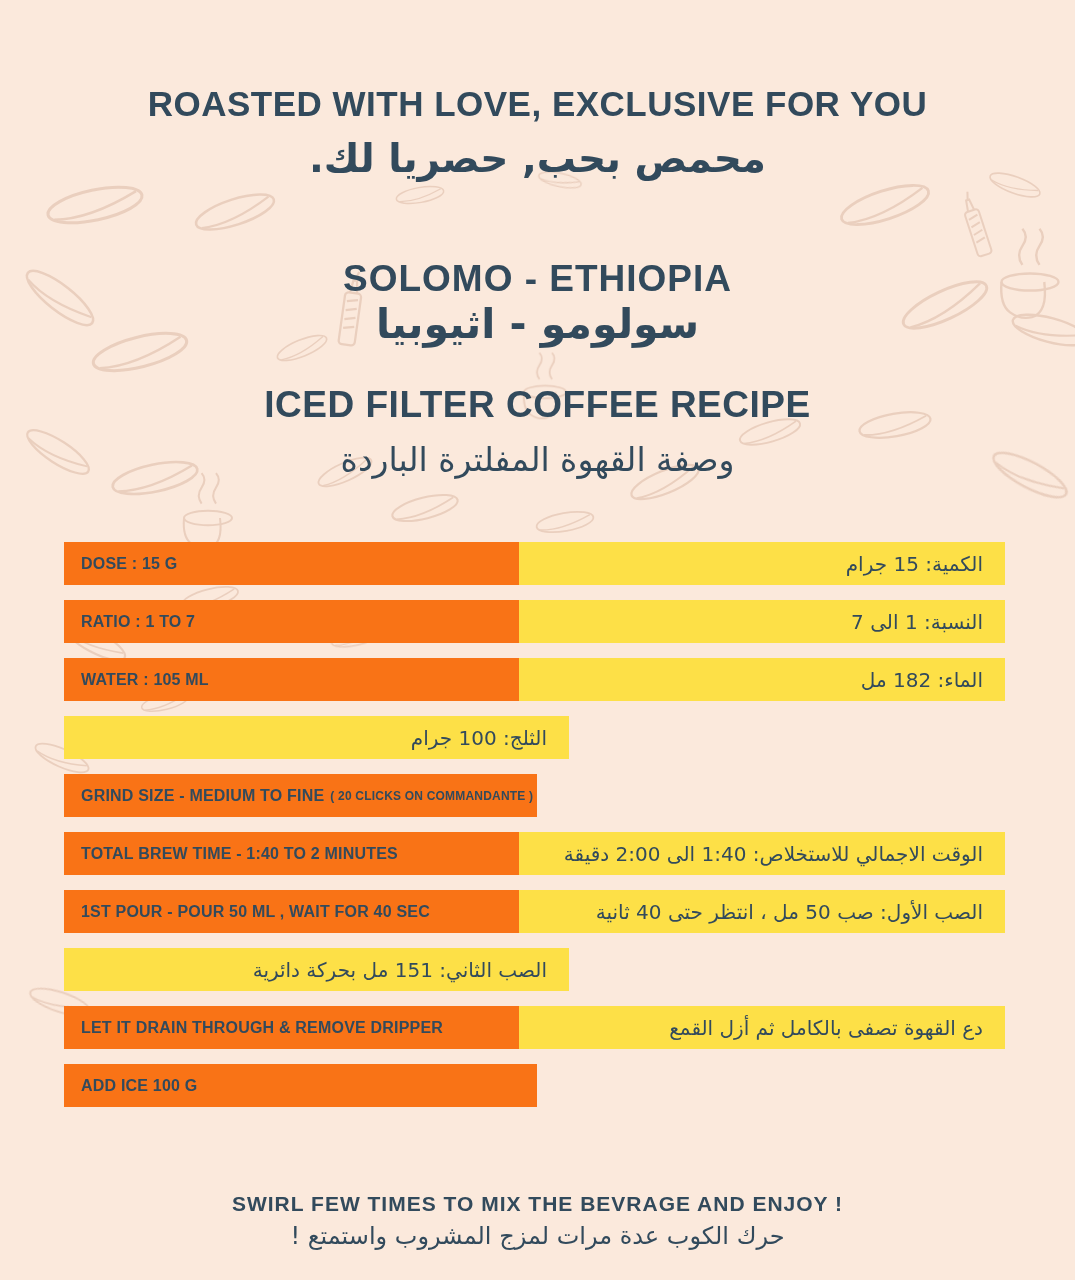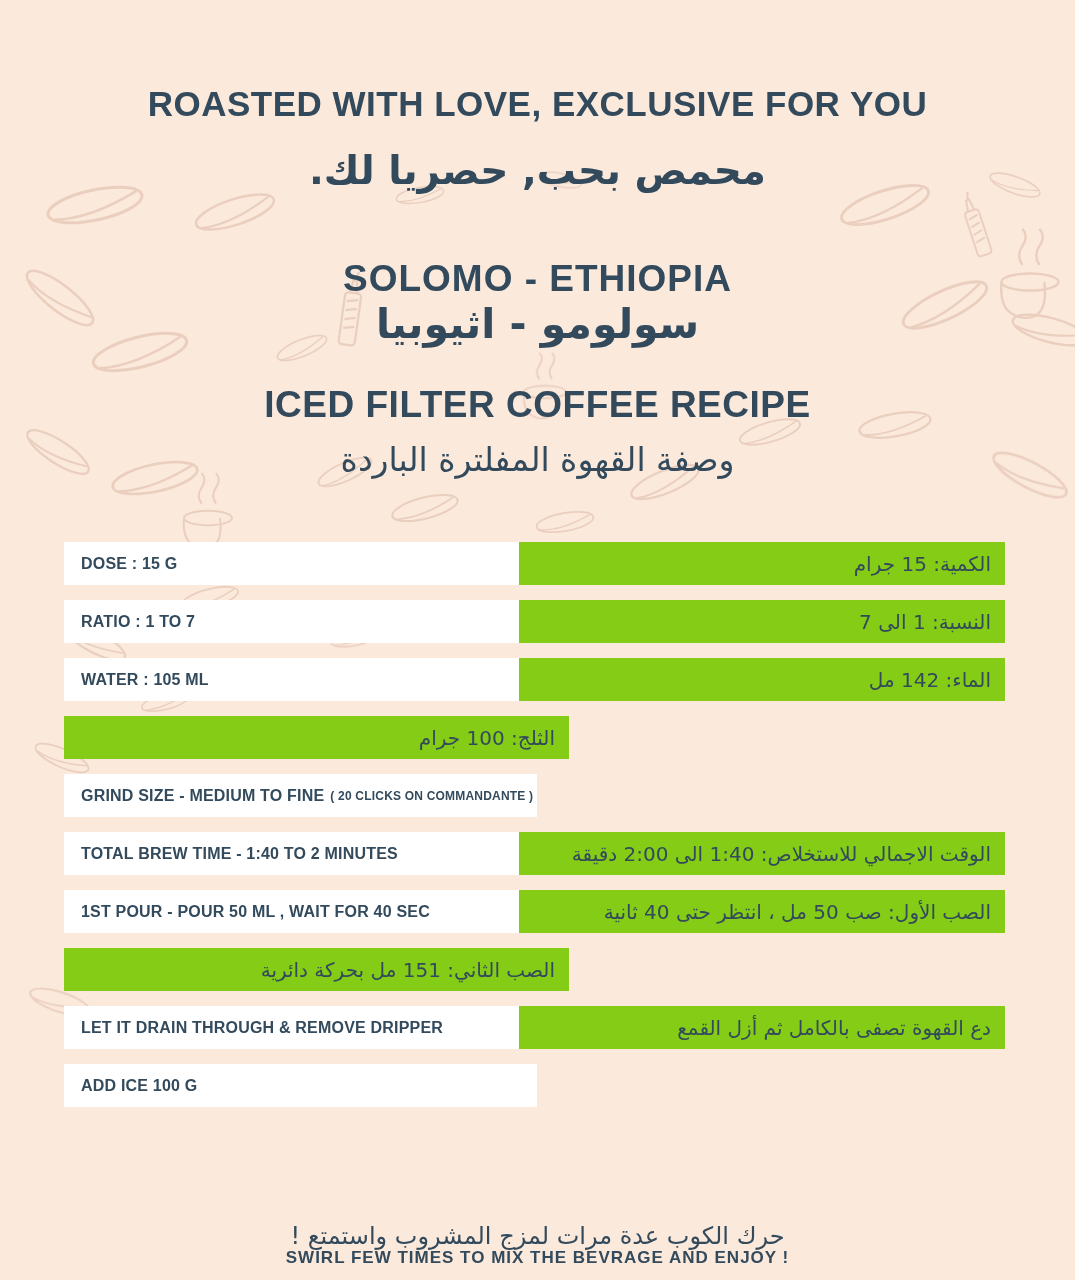--- a/index.html
+++ b/index.html
@@ -6,40 +6,40 @@
   body {
     width:1075px; height:1280px; position:relative; overflow:hidden;
     background:#fbe9dc; color:#324a5c;
     font-family:"Liberation Sans", sans-serif;
   }
   .doodles { position:absolute; left:0; top:0; z-index:0; }
   .content { position:absolute; left:0; top:0; width:1075px; height:1280px; z-index:1;border-radius:26px; }
   .center { position:absolute; left:0; width:100%; text-align:center; white-space:nowrap; }
   .ar { direction:rtl; font-family:"DejaVu Sans", sans-serif; }
   .en-header  { top:84px;  font-size:35px; font-weight:bold; letter-spacing:.5px; }
-  .ar-header  { top:148px; font-size:39px; font-weight:bold; }
+  .ar-header  { top:136px; font-size:39px; font-weight:bold; }
   .en-name    { top:258px; font-size:37px; font-weight:bold; letter-spacing:1px; }
   .ar-name    { top:300px; font-size:41px; font-weight:bold; }
   .en-recipe  { top:384px; font-size:37px; font-weight:bold; letter-spacing:.5px; }
   .ar-recipe  { top:440px; font-size:33px; font-weight:normal; }
   .table { position:absolute; top:542px; left:64px; width:941px; }
   .row { display:flex; height:43px; margin-bottom:15px; }
   .cell-en {
-    width:473px; background:#ffffff; box-sizing:border-box;
+    width:473px; background:#f97316; box-sizing:border-box;
     display:flex; align-items:center; padding-left:17px;
     font-weight:bold; font-size:16px; letter-spacing:.2px; white-space:nowrap;
   }
   .cell-en .note { font-size:12px; margin-left:6px; letter-spacing:.2px; }
   .cell-ar {
-    width:505px; background:#84cc16; box-sizing:border-box;
-    display:flex; align-items:center; padding-right:14px;
+    width:505px; background:#fde047; box-sizing:border-box;
+    display:flex; align-items:center; padding-right:22px;
     direction:rtl; font-family:"DejaVu Sans", sans-serif;
     font-size:20px; white-space:nowrap;
   }
-  .en-footer { top:1248px; font-size:17px; font-weight:bold; letter-spacing:1px; }
+  .en-footer { top:1192px; font-size:21px; font-weight:bold; letter-spacing:1px; }
   .ar-footer { top:1222px; font-size:24px; font-weight:normal; }
 </style>
 </head>
 <body>
 
 <svg class="doodles" width="1075" height="1280" viewBox="0 0 1075 1280">
   <defs>
     <g id="bean" fill="none" stroke="#c99b83">
       <ellipse cx="0" cy="0" rx="48" ry="15" stroke-width="3"></ellipse>
       <path d="M-43 6 Q-8 13 43 -5" stroke-width="2.5"></path>
@@ -118,21 +118,21 @@
           <span>RATIO : 1 TO 7</span>
           <span class="note"></span>
         </div>
       <div class="cell-ar">النسبة: 1 الى 7</div>
     </div>
     <div class="row">
       <div class="cell-en">
           <span>WATER : 105 ML</span>
           <span class="note"></span>
         </div>
-      <div class="cell-ar">الماء: 142 مل</div>
+      <div class="cell-ar">الماء: 182 مل</div>
     </div>
     <div class="row">
       <div class="cell-ar">الثلج: 100 جرام</div>
     </div>
     <div class="row">
       <div class="cell-en">
           <span>GRIND SIZE - MEDIUM TO FINE</span>
           <span class="note">( 20 CLICKS ON COMMANDANTE )</span>
         </div>
     </div>

